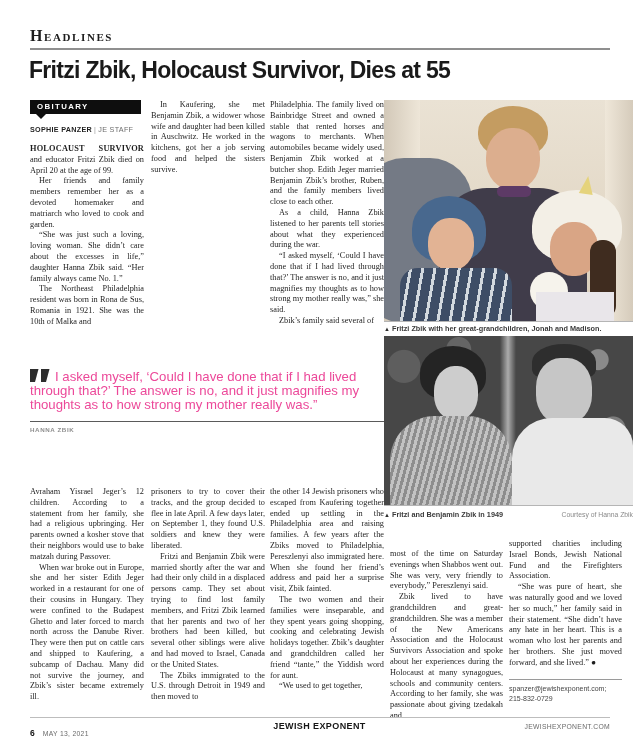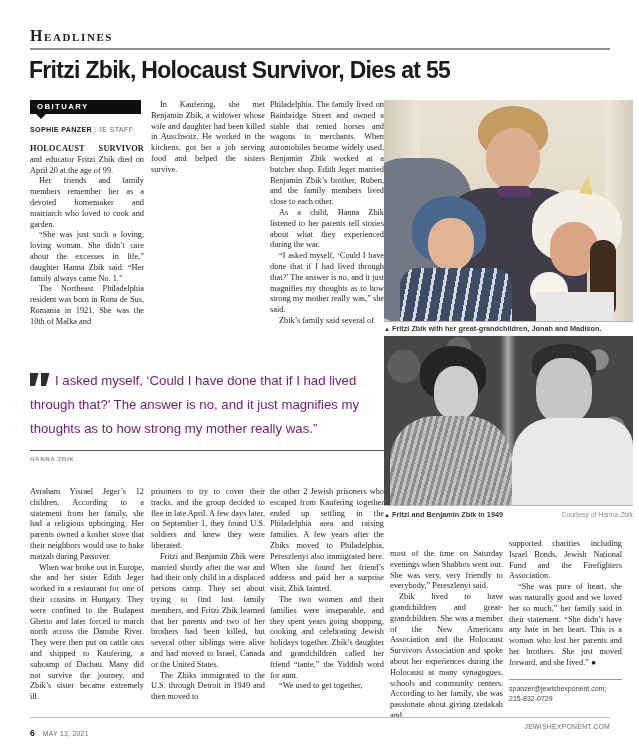--- a/index.html
+++ b/index.html
@@ -77,21 +77,21 @@
   #cap1 { top:324px; }
   #cap2 { top:510px; }
   .caption { font-size:7.3px; font-weight:700; color:#3b3b3b; }
   .cap-arrow { font-size:6px; margin-right:2px; color:#2c2c2c; }
   .credit { font-size:6.8px; font-weight:400; color:#8a8a8a; }
 
   .pullquote {
     position:absolute; left:30px; top:369px; width:356px;
     font-family:"Liberation Sans", sans-serif;
   }
-  .pq-text { font-size:13.2px; line-height:24px; color:#701a75; }
+  .pq-text { font-size:13.2px; line-height:14px; color:#ec4899; }
   .pq-icon { display:inline-block; vertical-align:-1px; margin-right:4px; }
   .pq-rule { margin-top:9px; width:100%; height:1px; background:#5a5a5a; }
   .pq-attr { margin-top:4px; font-size:6.2px; font-weight:700; letter-spacing:0.6px; color:#8e8e8e; }
 
   .contact {
     margin-top:10px; padding-top:4px; border-top:1px solid #9a9a9a;
     font-family:"Liberation Sans", sans-serif; font-size:7px; line-height:10px;
     color:#454545; text-align:left; text-indent:0;
   }
 
@@ -200,21 +200,21 @@
     <p class="indent">When war broke out in Europe, she and her sister Edith Jeger worked in a restaurant for one of their cousins in Hungary. They were confined to the Budapest Ghetto and later forced to march north across the Danube River. They were then put on cattle cars and shipped to Kaufering, a subcamp of Dachau. Many did not survive the journey, and Zbik’s sister became extremely ill.</p>
   </div>
 
   <div class="bodycol" id="bcol2">
     <p>prisoners to try to cover their tracks, and the group decided to flee in late April. A few days later, on September 1, they found U.S. soldiers and knew they were liberated.</p>
     <p class="indent">Fritzi and Benjamin Zbik were married shortly after the war and had their only child in a displaced persons camp. They set about trying to find lost family members, and Fritzi Zbik learned that her parents and two of her brothers had been killed, but several other siblings were alive and had moved to Israel, Canada or the United States.</p>
     <p class="indent">The Zbiks immigrated to the U.S. through Detroit in 1949 and then moved to</p>
   </div>
 
   <div class="bodycol" id="bcol3">
-    <p>the other 2 Jewish prisoners who escaped from Kaufering together ended up settling in the Philadelphia area and raising families. A few years after the Zbiks moved to Philadelphia, Pereszlenyi also immigrated here. When she found her friend’s address and paid her a surprise visit, Zbik fainted.</p>
+    <p>the other 14 Jewish prisoners who escaped from Kaufering together ended up settling in the Philadelphia area and raising families. A few years after the Zbiks moved to Philadelphia, Pereszlenyi also immigrated here. When she found her friend’s address and paid her a surprise visit, Zbik fainted.</p>
     <p class="indent">The two women and their families were inseparable, and they spent years going shopping, cooking and celebrating Jewish holidays together. Zbik’s daughter and grandchildren called her friend “tante,” the Yiddish word for aunt.</p>
     <p class="indent">“We used to get together,</p>
   </div>
 
   <div class="bodycol" id="bcol4">
     <p>most of the time on Saturday evenings when Shabbos went out. She was very, very friendly to everybody,” Pereszlenyi said.</p>
     <p class="indent">Zbik lived to have grandchildren and great-grandchildren. She was a member of the New Americans Association and the Holocaust Survivors Association and spoke about her experiences during the Holocaust at many synagogues, schools and community centers. According to her family, she was passionate about giving tzedakah and</p>
   </div>
 
   <div class="bodycol" id="bcol5">
@@ -223,15 +223,16 @@
     <div class="contact">
       <div>spanzer@jewishexponent.com;</div>
       <div>215-832-0729</div>
     </div>
   </div>
 
   <div class="footer-rule"></div>
   <div class="footer-left">
     <span class="pgnum">6</span><span class="pgdate">MAY 13, 2021</span>
   </div>
+  <div class="footer-center">JEWISH EXPONENT</div>
   <div class="footer-right">JEWISHEXPONENT.COM</div>
 
 </div>
 
 </body></html>

